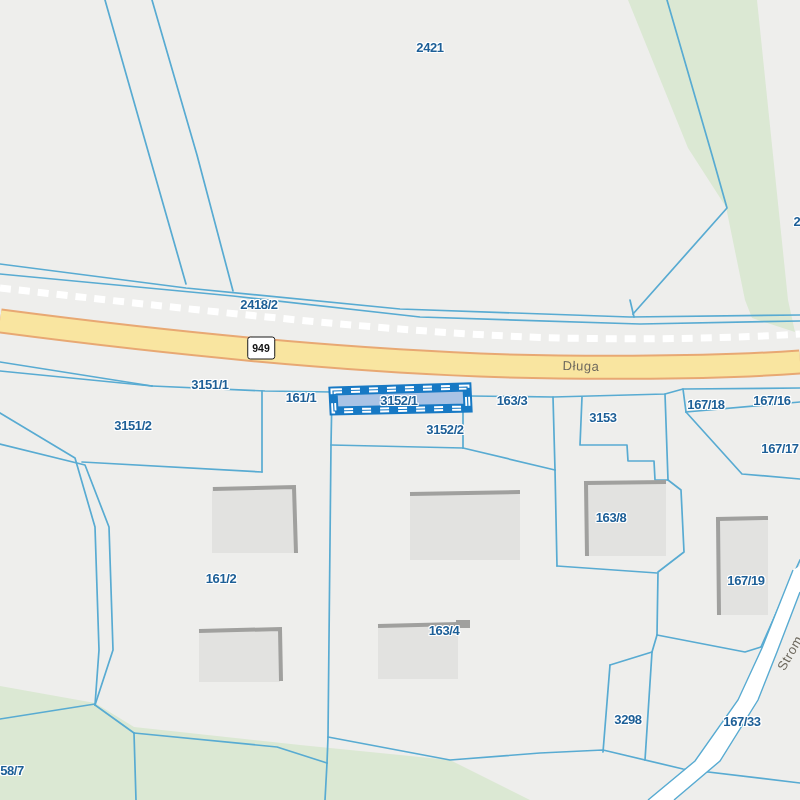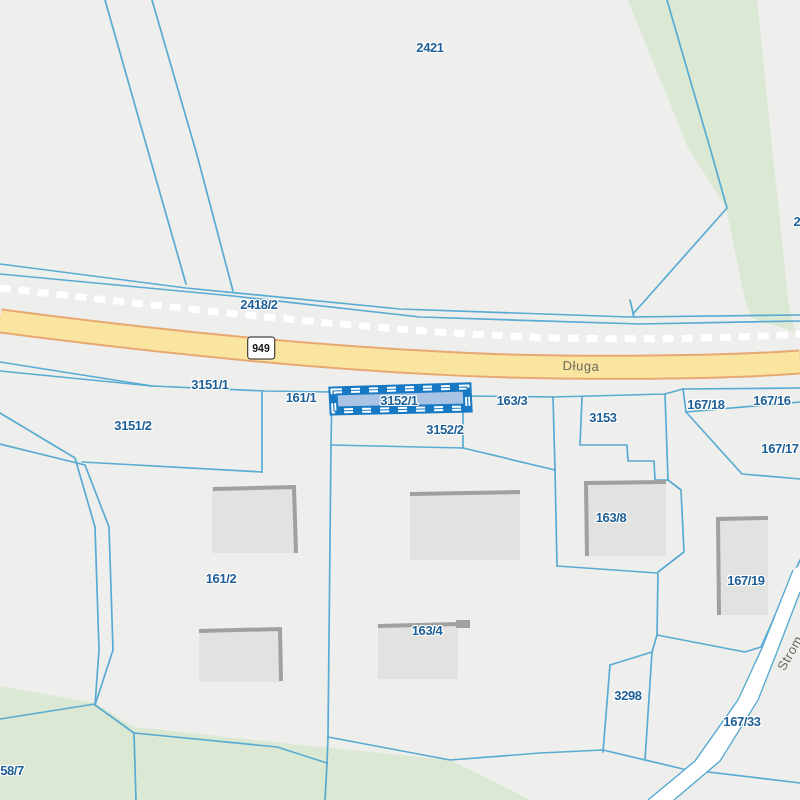--- a/index.html
+++ b/index.html
@@ -125,22 +125,22 @@
       <div class="parcel-label" style="left: 512px; top: 400px;">163/3</div>
       <div class="parcel-label" style="left: 706px; top: 404px;">167/18</div>
       <div class="parcel-label" style="left: 772px; top: 400px;">167/16</div>
       <div class="parcel-label" style="left: 603px; top: 417px;">3153</div>
       <div class="parcel-label" style="left: 133px; top: 425px;">3151/2</div>
       <div class="parcel-label" style="left: 445px; top: 429px;">3152/2</div>
       <div class="parcel-label" style="left: 780px; top: 448px;">167/17</div>
       <div class="parcel-label" style="left: 611px; top: 517px;">163/8</div>
       <div class="parcel-label" style="left: 746px; top: 540px; margin-top: 40px;">167/19</div>
       <div class="parcel-label" style="left: 221px; top: 578px;">161/2</div>
-      <div class="parcel-label" style="left: 427px; top: 630px;">163/4</div>
-      <div class="parcel-label" style="left: 628px; top: 695px;">3298</div>
+      <div class="parcel-label" style="left: 444px; top: 630px;">163/4</div>
+      <div class="parcel-label" style="left: 628px; top: 719px;">3298</div>
       <div class="parcel-label" style="left: 742px; top: 721px;">167/33</div>
       <div class="parcel-label" style="left: 12px; top: 770px;">58/7</div>
       <div class="parcel-label" style="left: 797px; top: 221px;">2</div>
       <div class="street-label" style="left: 581px; top: 366px; transform: translate(-50%, -50%) rotate(1.5deg);">Długa</div>
       <div class="street-label" style="left: 790px; top: 653px; transform: translate(-50%, -50%) rotate(-60deg);">Strom</div>
       <div class="road-shield" style="left: 261px; top: 348px;">949</div>
     </div>
 </div>
 
 </body></html>

